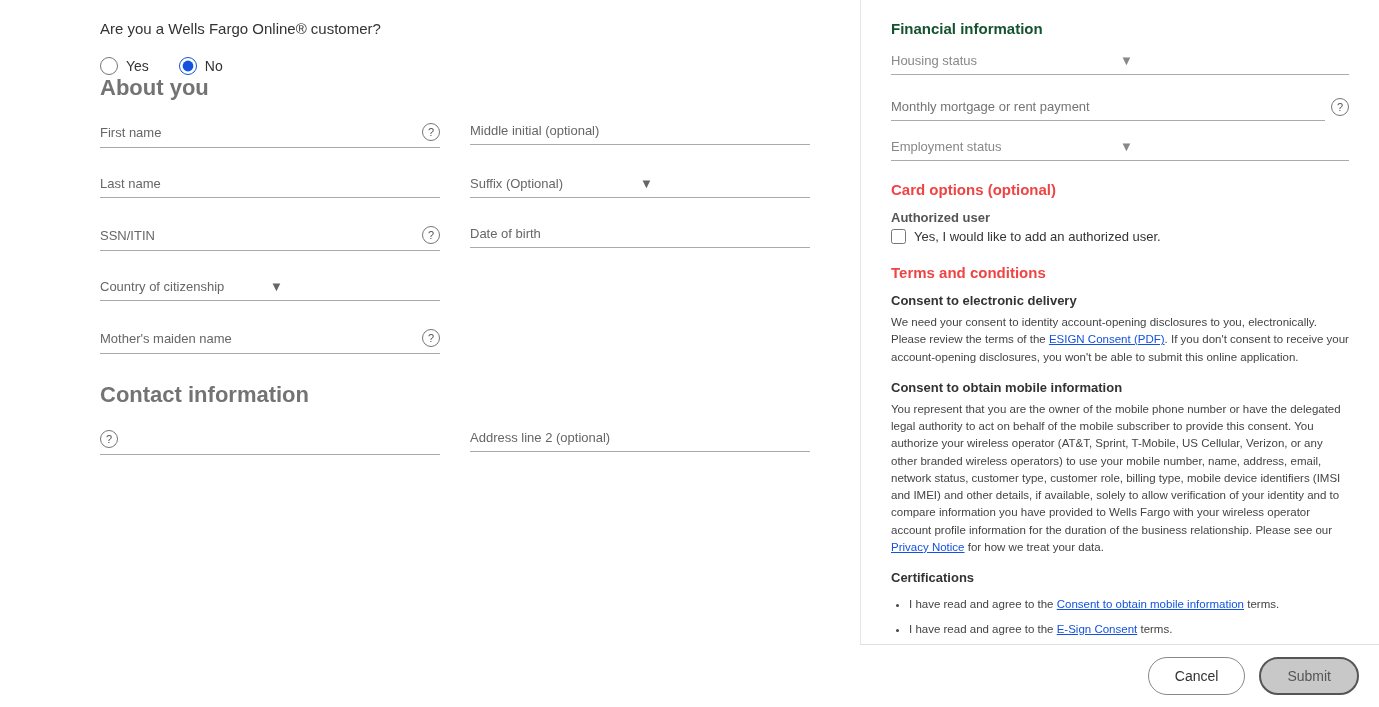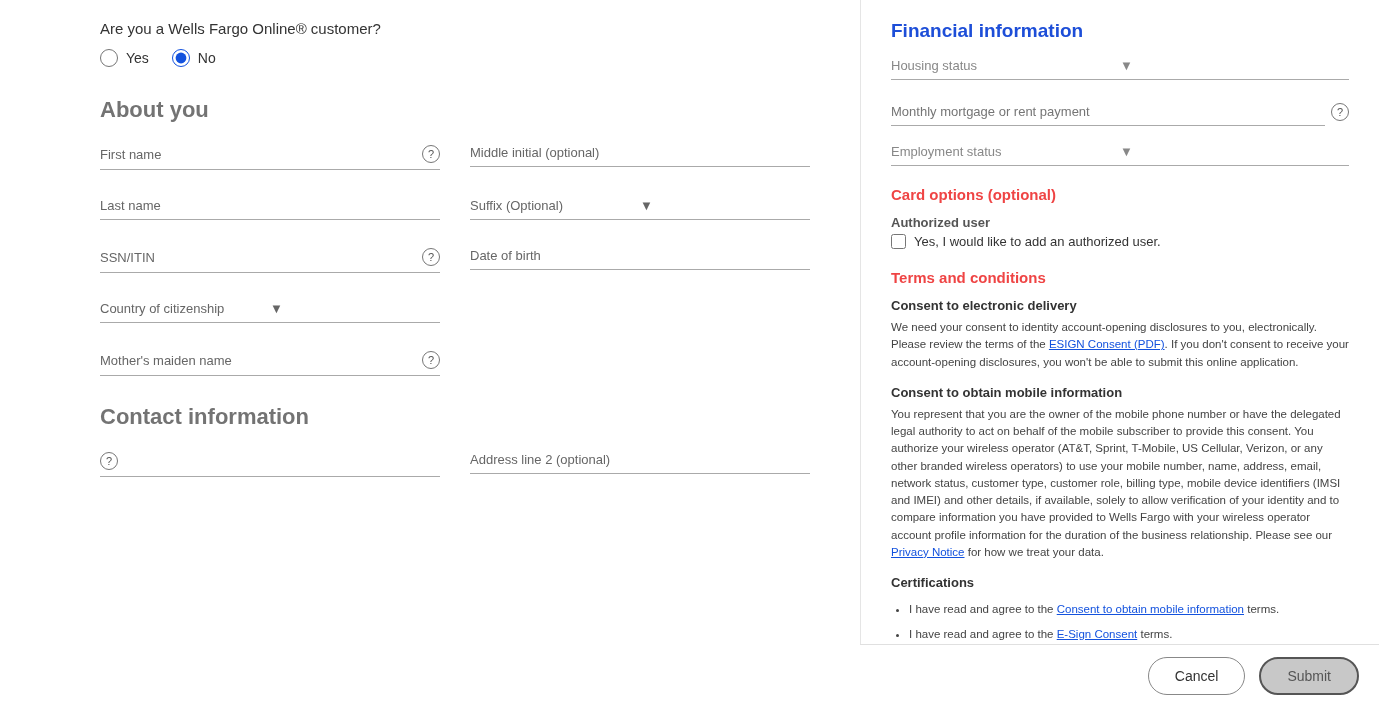--- a/index.html
+++ b/index.html
@@ -18,26 +18,25 @@
     .left-panel {
       flex: 0 0 860px;
       padding: 20px 50px 20px 100px;
       overflow-y: auto;
       background: #fff;
     }
     
     .wf-question {
       font-size: 15px;
       color: #333;
-      margin-bottom: 12px;
+      margin-bottom: 20px;
     }
     .radio-group {
       display: flex;
-      gap: 23px;
-      margin-bottom: 30px;
+      gap: 30px;
     }
     .radio-label {
       display: flex;
       align-items: center;
       gap: 8px;
       font-size: 14px;
       cursor: pointer;
     }
     .radio-label input[type="radio"] {
       width: 18px;
@@ -109,23 +108,23 @@
 
     
     .right-panel {
       flex: 1;
       background: #fff;
       padding: 20px 30px;
       border-left: 1px solid #e5e5e5;
       overflow-y: auto;
     }
     .right-section-title {
-      font-size: 19px;
+      font-size: 15px;
       font-weight: bold;
-      color: #1d4ed8;
+      color: #14532d;
       margin-bottom: 16px;
     }
     .right-subsection-title {
       font-size: 15px;
       font-weight: bold;
       color: #ef4444;
       margin-bottom: 12px;
       margin-top: 20px;
     }
     

